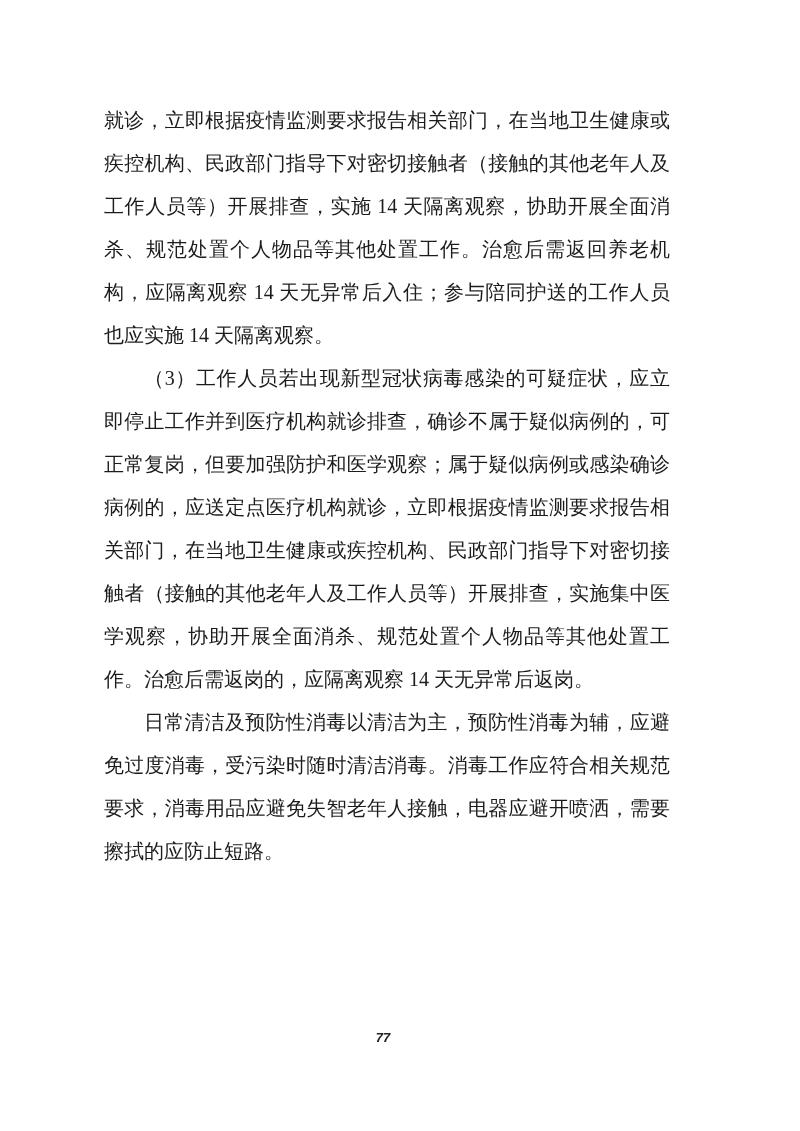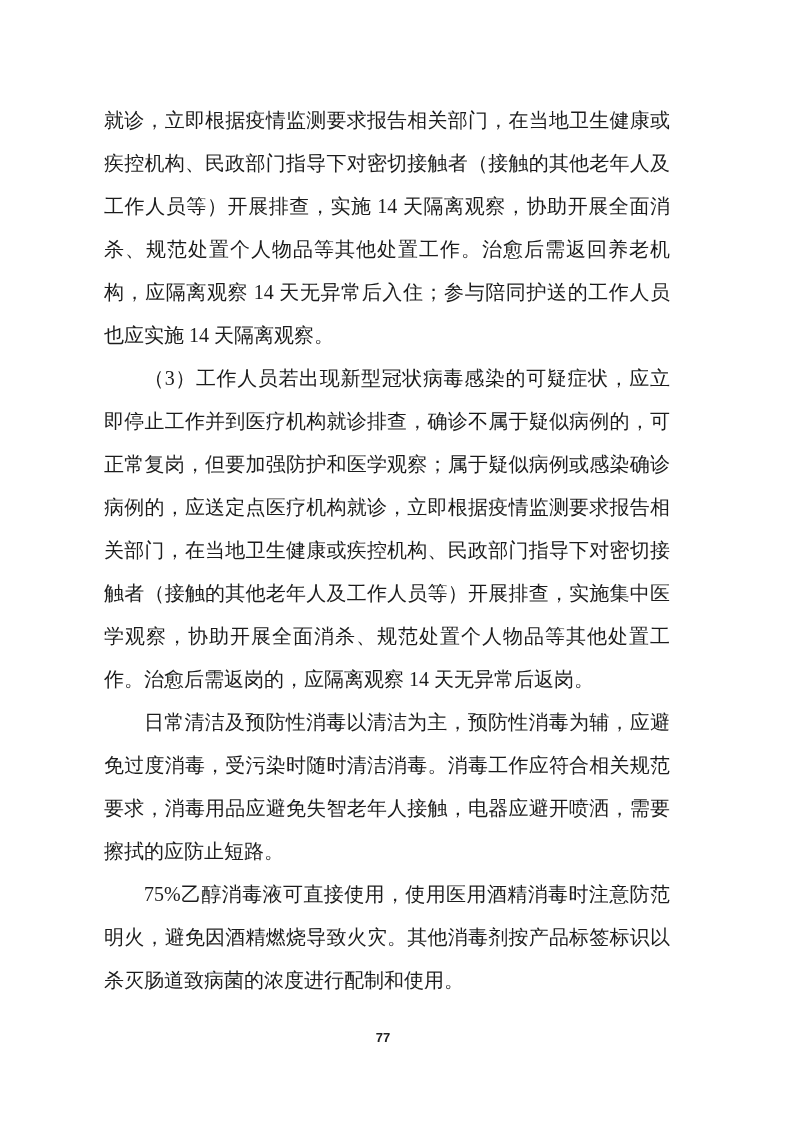--- a/index.html
+++ b/index.html
@@ -46,37 +46,37 @@
     left: 0;
     top: 1028px;
     width: 766px; 
     text-align: center;
   }
   .page-number {
     font-family: "Liberation Sans", "DejaVu Sans", sans-serif;
     font-size: 13px;
     font-weight: bold;
     color: #222222;
+    font-style: italic;
   }
 </style>
 </head>
 <body>
 
 <div class="page">
 
   <div class="text-body">
 
     <p>就诊，立即根据疫情监测要求报告相关部门，在当地卫生健康或疾控机构、民政部门指导下对密切接触者（接触的其他老年人及工作人员等）开展排查，实施 14 天隔离观察，协助开展全面消杀、规范处置个人物品等其他处置工作。治愈后需返回养老机构，应隔离观察 14 天无异常后入住；参与陪同护送的工作人员也应实施 14 天隔离观察。</p>
 
     <p class="indent">（3）工作人员若出现新型冠状病毒感染的可疑症状，应立即停止工作并到医疗机构就诊排查，确诊不属于疑似病例的，可正常复岗，但要加强防护和医学观察；属于疑似病例或感染确诊病例的，应送定点医疗机构就诊，立即根据疫情监测要求报告相关部门，在当地卫生健康或疾控机构、民政部门指导下对密切接触者（接触的其他老年人及工作人员等）开展排查，实施集中医学观察，协助开展全面消杀、规范处置个人物品等其他处置工作。治愈后需返岗的，应隔离观察 14 天无异常后返岗。</p>
 
 
     <p class="indent">日常清洁及预防性消毒以清洁为主，预防性消毒为辅，应避免过度消毒，受污染时随时清洁消毒。消毒工作应符合相关规范要求，消毒用品应避免失智老年人接触，电器应避开喷洒，需要擦拭的应防止短路。</p>
 
-    <p class="indent">75%乙醇消毒液可直接使用，使用医用酒精消毒时注意防范明火，避免因酒精燃烧导致火灾。其他消毒剂按产品标签标识以杀灭肠道致病菌的浓度进行配制和使用。</p>
 
   </div>
 
   <div class="page-footer">
     <span class="page-number">77</span>
   </div>
 
 </div>
 
 </body></html>

